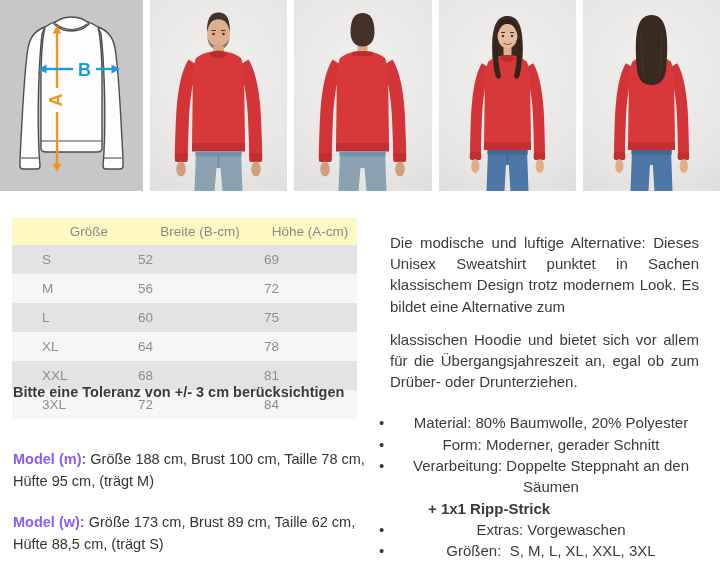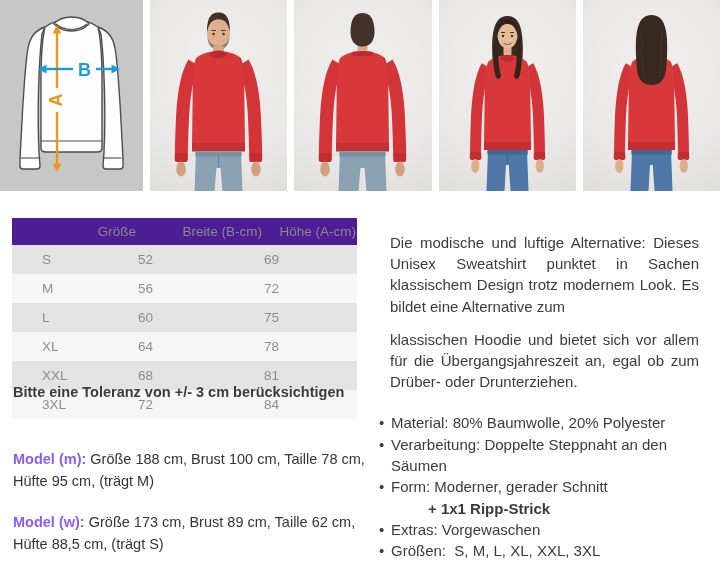--- a/index.html
+++ b/index.html
@@ -12,35 +12,35 @@
   
   .gallery{position:absolute;left:0;top:0;width:720px;height:191px;display:flex;gap:7px;}
   .panel{height:191px;position:relative;overflow:hidden;flex:1 1 0;}
   .panel.diagram{flex:0 0 143px;background:#c7c7c7;}
   .panel.photo{background:radial-gradient(120% 95% at 50% 38%, #f1f0ee 0%, #e7e6e4 55%, #d6d5d3 100%);}
   .panel svg{position:absolute;left:0;top:0;display:block;}
   
   .table-wrap{position:absolute;left:12px;top:218px;width:345px;}
   table.size{border-collapse:collapse;table-layout:fixed;width:345px;font-size:13.5px;color:#8d8d8d;}
   table.size col.c1{width:125px;} table.size col.c2{width:126px;} table.size col.c3{width:94px;}
-  table.size th{height:25px;font-weight:400;text-align:right;background:#4c1d95;color:#8a8a8a;}
+  table.size th{height:25px;font-weight:400;text-align:center;background:#fef9c3;color:#8a8a8a;}
   table.size td{height:27px;}
   table.size th:first-child, table.size td:first-child{padding-left:30px;}
   table.size tbody tr:nth-child(odd){background:#e3e3e3;}
   table.size tbody tr:nth-child(even){background:#f6f6f6;}
   
   .tolerance{position:absolute;left:13px;top:384px;width:350px;font-size:14.5px;color:#3b3b3b;font-weight:bold;}
   .model-block{position:absolute;left:13px;width:356px;font-size:14.5px;line-height:22px;color:#343434;}
   .model-m{top:448px;} .model-w{top:511px;}
   .model-block b{color:#8b5cf6;font-weight:700;}
   
   .desc{position:absolute;left:378px;top:220px;width:333px;color:#3b3b3b;font-size:15px;line-height:21.2px;}
   .desc p{margin:12px;text-align:justify;}
   .bullets{margin-top:20px;}
-  .bullet{position:relative;padding-left:13px;line-height:21.3px;}
+  .bullet{position:relative;padding-left:13px;line-height:21.3px;text-align:center;}
   .bullet::before{content:"\2022";position:absolute;left:1px;top:0;color:#3b3b3b;}
   .bullet-text{white-space:pre-wrap;}
   .bullet-sub{padding-left:50px;line-height:21.3px;white-space:pre-wrap;font-weight:bold;}
 </style>
 </head>
 <body>
 
 <div class="gallery">
 
   <div class="panel diagram">
@@ -218,19 +218,19 @@
 <div class="model-block model-m"><b>Model (m):</b><span> Größe 188 cm, Brust 100 cm, Taille 78 cm, Hüfte 95 cm, (trägt M)</span></div>
 
 <div class="model-block model-w"><b>Model (w):</b><span> Größe 173 cm, Brust 89 cm, Taille 62 cm, Hüfte 88,5 cm, (trägt S)</span></div>
 
 <div class="desc">
   <p>Die modische und luftige Alternative: Dieses Unisex Sweatshirt punktet in Sachen klassischem Design trotz modernem Look. Es bildet eine Alternative zum</p>
   <p>klassischen Hoodie und bietet sich vor allem für die Übergangsjahreszeit an, egal ob zum Drüber- oder Drunterziehen.</p>
 
   <div class="bullets">
     <div class="bullet"><span class="bullet-text">Material: 80% Baumwolle, 20% Polyester</span></div>
+    <div class="bullet"><span class="bullet-text">Form: Moderner, gerader Schnitt</span></div>
     <div class="bullet"><span class="bullet-text">Verarbeitung: Doppelte Steppnaht an den Säumen</span></div>
-    <div class="bullet"><span class="bullet-text">Form: Moderner, gerader Schnitt</span></div>
     <div class="bullet-sub">+ 1x1 Ripp-Strick</div>
     <div class="bullet"><span class="bullet-text">Extras: Vorgewaschen</span></div>
     <div class="bullet"><span class="bullet-text">Größen:  S, M, L, XL, XXL, 3XL</span></div>
   </div>
 </div>
 
 </body></html>

